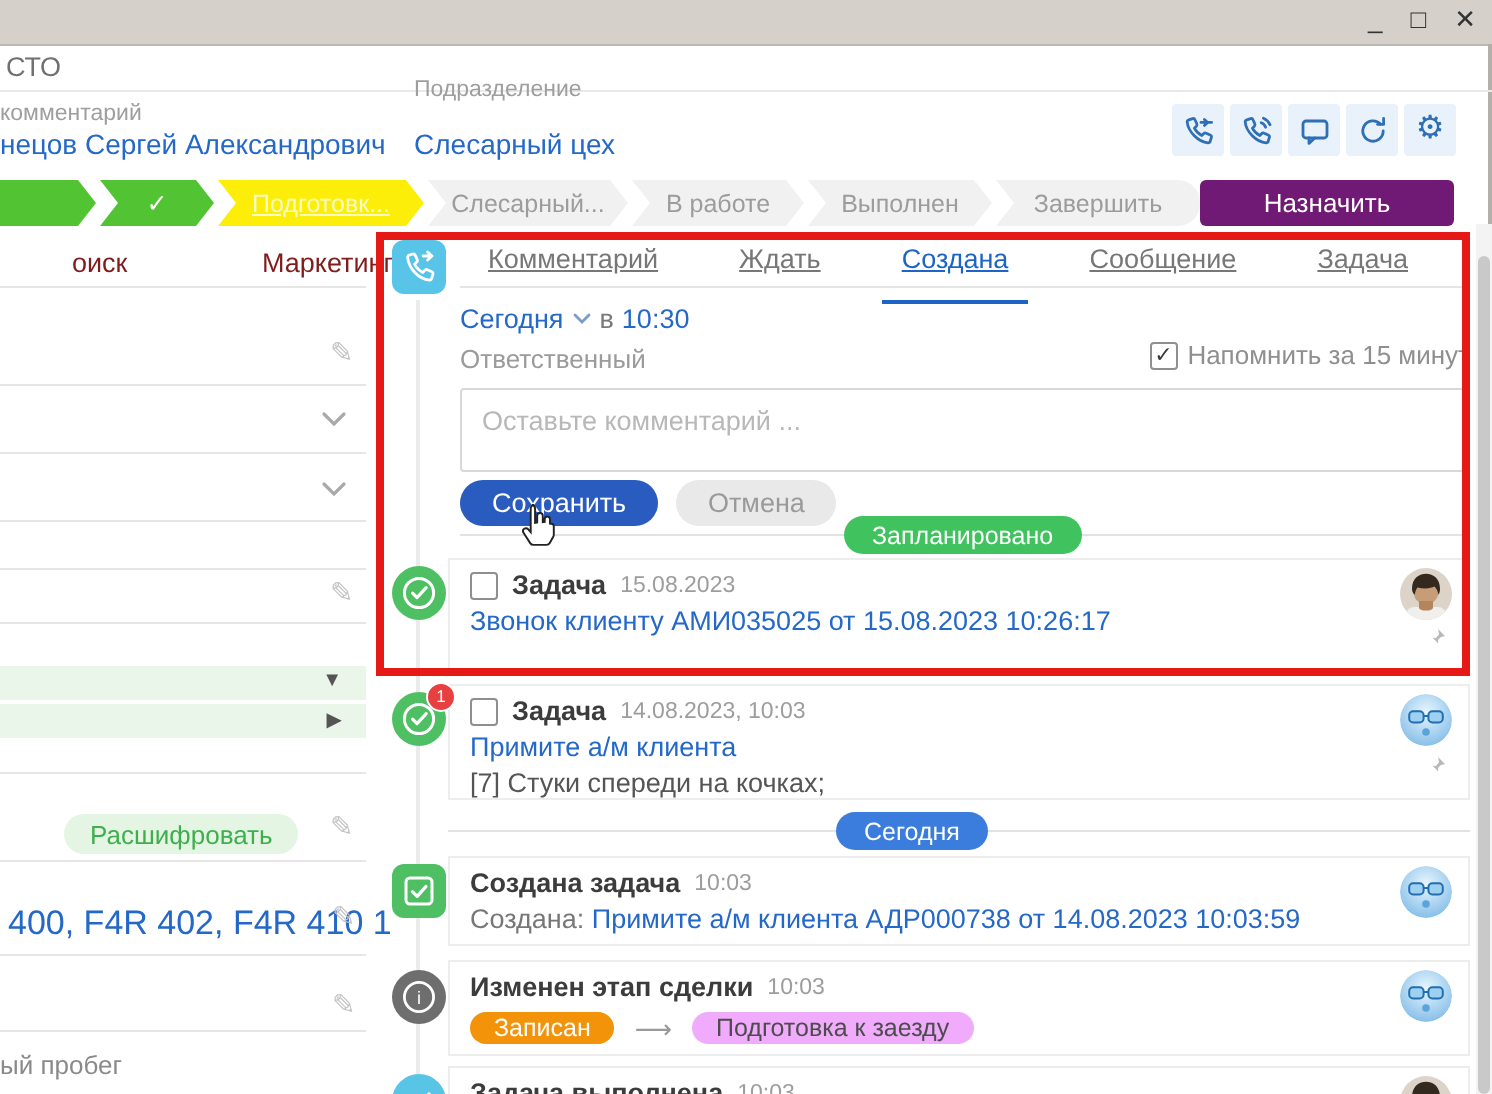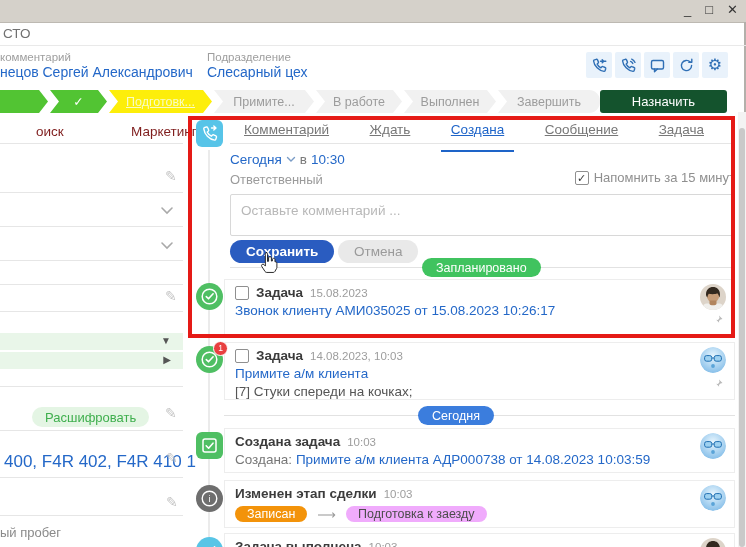--- a/index.html
+++ b/index.html
@@ -27,21 +27,21 @@
 
   
   .pipeline{left:0;top:90px;height:23px;display:flex;gap:2px;}
   .stage{height:23px;display:flex;align-items:center;justify-content:center;font-size:12.5px;cursor:pointer;}
   .stage.mid{clip-path:polygon(0 0,calc(100% - 9px) 0,100% 50%,calc(100% - 9px) 100%,0 100%,9px 50%);}
   .stage.first{clip-path:polygon(0 0,calc(100% - 9px) 0,100% 50%,calc(100% - 9px) 100%,0 100%);}
   .stage.last{clip-path:polygon(0 0,100% 0,100% 100%,0 100%,9px 50%);border-radius:0 11px 11px 0;}
   .st-green{background:#52c433;color:#eafbd8;}
   .st-yellow{background:#fdee0a;color:#f8fbc4;text-decoration:underline;}
   .st-gray{background:#f1f1f1;color:#9c9c9c;}
-  .assign-btn{left:600px;top:90px;width:127px;height:23px;background:#14532d;color:#fff;border:none;border-radius:3px;font-size:13px;font-family:inherit;cursor:pointer;}
+  .assign-btn{left:600px;top:90px;width:127px;height:23px;background:#701a75;color:#fff;border:none;border-radius:3px;font-size:13px;font-family:inherit;cursor:pointer;}
 
   
   .lp-tab{font-size:13.5px;color:#7f1d1d;cursor:pointer;padding-left:36px;}
   .lp-line{height:1px;background:#e6e6e6;width:183px;left:0;}
   .pencil{color:#c3c3c3;font-size:14px;cursor:pointer;transform:rotate(0deg);}
   .chev{color:#a9a9a9;cursor:pointer;}
   .chev svg{stroke:#a9a9a9;fill:none;stroke-width:1.6;stroke-linecap:round;}
   .green-bar{left:0;width:183px;height:17px;background:#e9f6e9;cursor:pointer;}
   .tri{position:absolute;right:12px;top:2px;font-size:10px;color:#555;}
   .decrypt{left:32px;top:407px;height:20px;padding:0 13px;background:#e4f5e4;border-radius:10px;color:#3faf4e;font-size:13px;display:flex;align-items:center;border:none;font-family:inherit;cursor:pointer;}
@@ -59,21 +59,21 @@
   .tabs .tab.active::after{content:"";position:absolute;left:-10px;right:-10px;bottom:-9px;height:2px;background:#1e64c8;}
   .tabs-line{left:230px;top:143px;width:505px;height:1px;background:#e5e5e5;}
   .sched{left:230px;top:152px;font-size:13.5px;display:flex;align-items:center;gap:4px;}
   .sched .lnk{color:#2468c8;cursor:pointer;}
   .sched .prep{color:#7a7a7a;}
   .resp-label2{left:230px;top:172px;font-size:13px;color:#9b9b9b;}
   .reminder{left:430px;top:170px;width:305px;display:flex;justify-content:flex-end;align-items:center;gap:5px;font-size:13px;color:#8f8f8f;}
   .cb{display:inline-block;width:14px;height:14px;border:1px solid #8f8f8f;border-radius:2px;background:#fff;box-sizing:border-box;text-align:center;font-size:11px;line-height:12px;color:#3a3a3a;cursor:pointer;}
   .comment{left:230px;top:194px;width:505px;height:42px;box-sizing:border-box;border:1px solid #d8d8d8;border-radius:2px;padding:8px 10px;font-size:13.5px;font-family:inherit;color:#444;resize:none;}
   .comment::placeholder{color:#b8b8b8;}
-  .btn-save{left:230px;top:240px;height:23px;padding:0 16px;background:#2a5cc0;color:#fff;border:none;border-radius:12px;font-size:13.5px;font-family:inherit;cursor:pointer;font-weight:bold;}
+  .btn-save{left:230px;top:240px;height:23px;padding:0 16px;background:#2a5cc0;color:#fff;border:none;border-radius:12px;font-size:13.5px;font-family:inherit;cursor:pointer;}
   .btn-cancel{left:338px;top:240px;height:23px;padding:0 16px;background:#e9e9e9;color:#9a9a9a;border:none;border-radius:12px;font-size:13.5px;font-family:inherit;cursor:pointer;}
   .sep-line{height:1px;background:#e2e2e2;}
   .pill{position:absolute;height:19px;padding:0 14px;border-radius:11px;color:#fff;font-size:12.5px;display:flex;align-items:center;z-index:1;}
   .pill.green{background:#40c35f;}
   .pill.blue{background:#3b7ddd;}
 
   .card{background:#fff;border:1px solid #ededed;box-sizing:border-box;padding:5px 10px;width:511px;left:224px;z-index:1;}
   .card .r1{display:flex;align-items:center;gap:7px;}
   .card .title{font-size:13.5px;font-weight:bold;color:#3c3c3c;}
   .card .dt{font-size:11.5px;color:#9d9d9d;}
@@ -110,21 +110,21 @@
   <span>□</span>
   <span>✕</span>
 </div>
 <div class="abs right-edge"></div>
 
 <div class="abs app-title">СТО</div>
 <div class="abs hdr-divider"></div>
 
 <div class="abs fld-label" style="left:0;top:51px">комментарий</div>
 <div class="abs fld-value" style="left:0;top:64px">нецов Сергей Александрович</div>
-<div class="abs fld-label" style="left:207px;top:51px">Подразделение</div>
+<div class="abs fld-label" style="left:207px;top:39px">Подразделение</div>
 <div class="abs fld-value" style="left:207px;top:64px">Слесарный цех</div>
 
 <div class="abs toolbar">
   <div class="tb-btn">
     <svg width="17" height="17" viewBox="0 0 17 17">
       <path d="M3.4 2.9l1.9-.6c.5-.1 1 .1 1.2.6l.9 2c.2.4.1.9-.2 1.2l-1 1c.8 1.6 2.1 2.9 3.7 3.7l1-1c.3-.3.8-.4 1.2-.2l2 .9c.5.2.7.7.6 1.2l-.6 1.9c-.1.5-.6.8-1.1.8C8.2 14 3 8.8 2.6 4c0-.5.3-1 .8-1.1z"></path>
       <path d="M9.5 4.2h3M11.2 2.7l1.6 1.5-1.6 1.5M12.2 4.2h2.6"></path>
     </svg>
   </div>
   <div class="tb-btn">
@@ -154,21 +154,21 @@
   <div class="stage first st-green" style="width:48px">
       <span></span>
     </div>
   <div class="stage mid st-green" style="width:57px;color:#fff">
       <span>✓</span>
     </div>
   <div class="stage mid st-yellow" style="width:103px">
       <span>Подготовк...</span>
     </div>
   <div class="stage mid st-gray" style="width:100px">
-      <span>Примите...</span>
+      <span>Слесарный...</span>
     </div>
   <div class="stage mid st-gray" style="width:86px">
       <span>В работе</span>
     </div>
   <div class="stage mid st-gray" style="width:92px">
       <span>Выполнен</span>
     </div>
   <div class="stage last st-gray" style="width:102px">
       <span>Завершить</span>
     </div>

